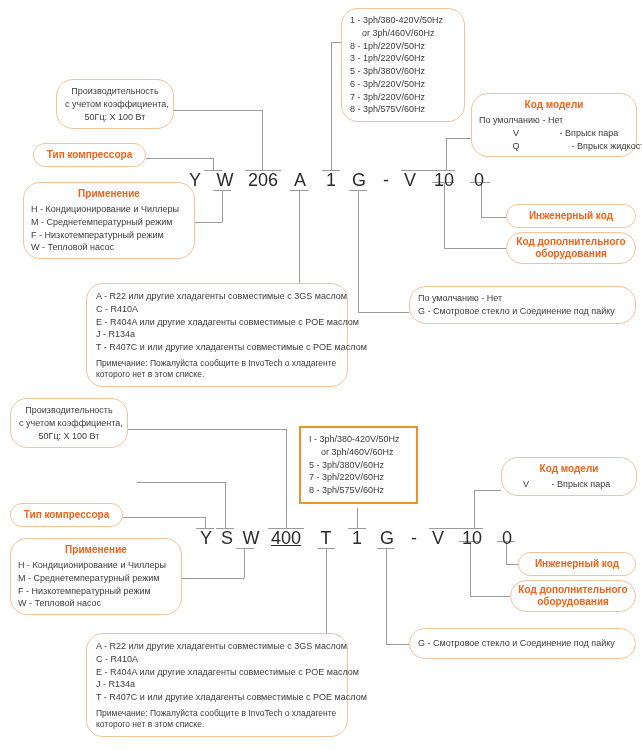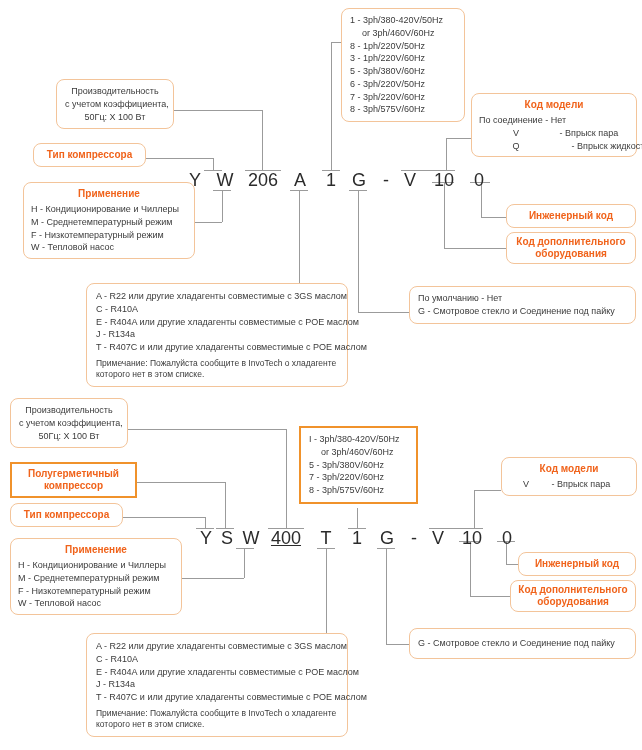--- a/index.html
+++ b/index.html
@@ -13,21 +13,21 @@
     font-family: "Liberation Sans", sans-serif;
     color: #3b3b3b;
     overflow: hidden;
   }
   .stage { position: absolute; left: 0; top: 0; width: 642px; height: 750px; }
 
   
   .box {
     position: absolute;
     border: 1px solid #f3c49a;
-    border-radius: 8px;
+    border-radius: 17px;
     background: #ffffff;
     padding: 5px 8px;
     line-height: 1.42;
   }
   .box.thick { border: 2px solid #f0922b; border-radius: 0; }
   .box.center { text-align: center; }
   .ttl {
     color: #f0631b;
     font-weight: bold;
     text-align: center;
@@ -105,21 +105,21 @@
     <span class="li">F - Низкотемпературный режим</span>
     <span class="li">W - Тепловой насос</span>
   </div>
   <div class="ln h" style="left:195px; top:222px; width:27px;"></div>
   <div class="ln v" style="left:222px; top:190px; height:32px;"></div>
   <div class="ln h" style="left:213px; top:190px; width:18px;"></div>
 
   <div class="box s9" style="left:471px; top:93px; width:166px; padding:4px 7px;">
     <span class="ttl s10">Код модели</span>
     <span class="li">
-      <span>По соединение</span>
+      <span>По умолчанию</span>
       <span style="">- Нет</span>
     </span>
     <span class="li">
       <span style="display:inline-block; width:74px; text-align:center;">V</span>
       <span style="margin-left:4px;">- Впрыск пара</span>
     </span>
     <span class="li">
       <span style="display:inline-block; width:74px; text-align:center;">Q</span>
       <span style="margin-left:16px;text-align:center;">- Впрыск жидкости</span>
     </span>
@@ -187,24 +187,20 @@
 
   <div class="box center s9" style="left:10px; top:398px; width:118px;">
     <span class="li">Производительность</span>
     <span class="li">с учетом коэффициента,</span>
     <span class="li">50Гц: X 100 Вт</span>
   </div>
   <div class="ln h" style="left:128px; top:429px; width:158px;"></div>
   <div class="ln v" style="left:286px; top:429px; height:99px;"></div>
   <div class="ln h" style="left:268px; top:528px; width:36px;"></div>
 
-  <div class="box thick center s10" style="left:10px; top:462px; width:127px; padding:4px 6px; line-height:1.2;">
-    <span class="orange-label">Полугерметичный</span>
-    <span class="orange-label">компрессор</span>
-  </div>
   <div class="ln h" style="left:137px; top:482px; width:88px;"></div>
   <div class="ln v" style="left:225px; top:482px; height:46px;"></div>
   <div class="ln h" style="left:216px; top:528px; width:18px;"></div>
 
   <div class="box center s10" style="left:10px; top:503px; width:113px; padding:4px 6px;">
     <span class="orange-label">Тип компрессора</span>
   </div>
   <div class="ln h" style="left:123px; top:517px; width:82px;"></div>
   <div class="ln v" style="left:205px; top:517px; height:11px;"></div>
   <div class="ln h" style="left:196px; top:528px; width:18px;"></div>

